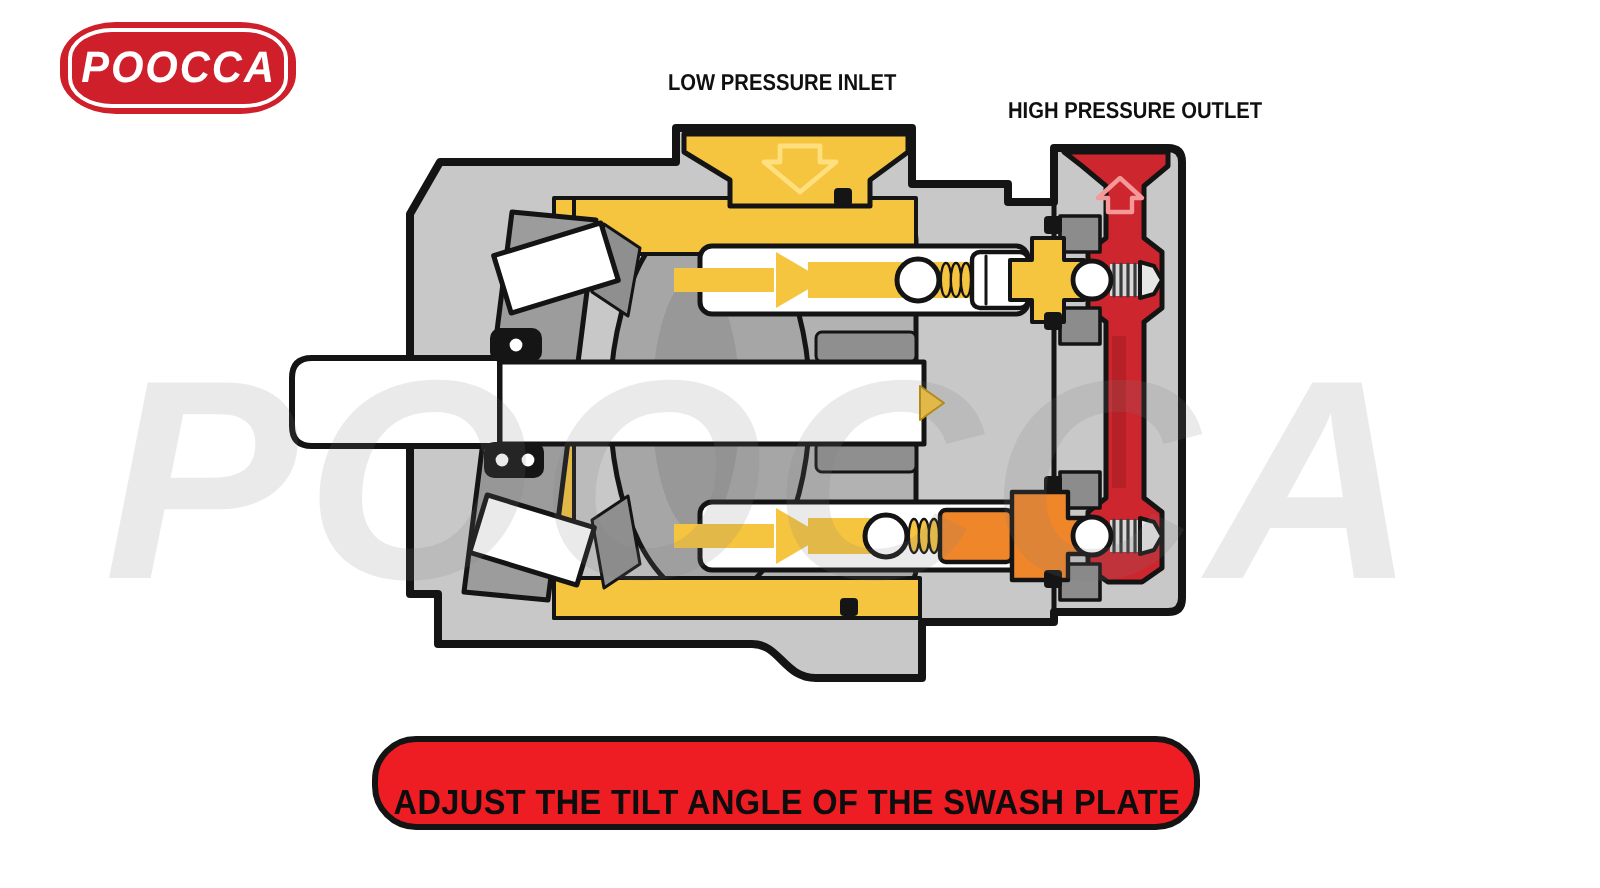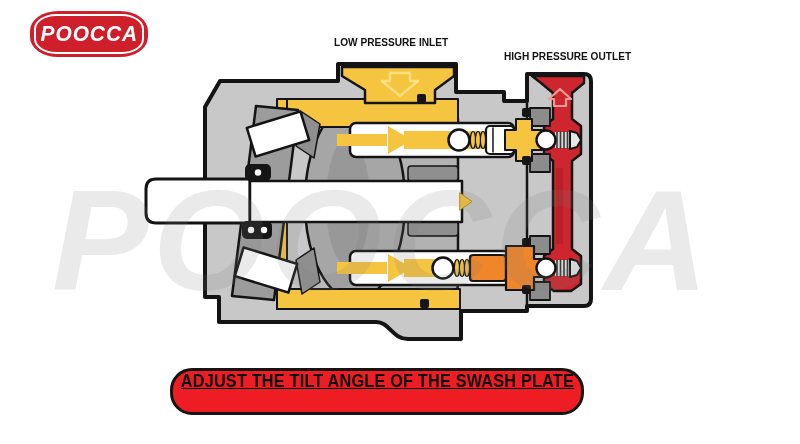--- a/index.html
+++ b/index.html
@@ -14,23 +14,23 @@
   .logo{position:absolute;left:30px;top:11px;width:118px;height:46px;z-index:8;
     background:#cf1f2b;border-radius:28px/20px;display:flex;align-items:center;justify-content:center;}
   .logo-inner{width:106px;height:36px;border:2.5px solid #ffffff;border-radius:22px/15px;
     display:flex;align-items:center;justify-content:center;}
   .logo-text{color:#ffffff;font-weight:bold;font-style:italic;font-size:22px;letter-spacing:1px;
     transform:scaleX(0.95);}
   .diagram-label{position:absolute;z-index:8;font-weight:bold;font-size:11.5px;color:#101010;
     white-space:nowrap;transform:scaleX(0.88);transform-origin:left center;}
   .label-inlet{left:334px;top:36px;}
   .label-outlet{left:504px;top:50px;}
-  .banner{position:absolute;left:170px;top:368px;width:408px;height:41px;z-index:8;
+  .banner{position:absolute;left:186px;top:368px;width:408px;height:41px;z-index:8;
     background:#ee1c23;border:3px solid #141414;border-radius:22px;
-    display:flex;align-items:flex-start;justify-content:center;text-decoration:underline;}
+    display:flex;align-items:flex-end;justify-content:center;}
   .banner-text{font-weight:bold;font-size:17.5px;color:#0d0d0d;white-space:nowrap;
     transform:scaleX(0.93);letter-spacing:0.2px;}
 </style>
 </head>
 <body>
 
 <div id="stage">
 
   <svg width="800" height="444" viewBox="0 0 800 444">
     <g stroke-linejoin="round" stroke-linecap="round">

